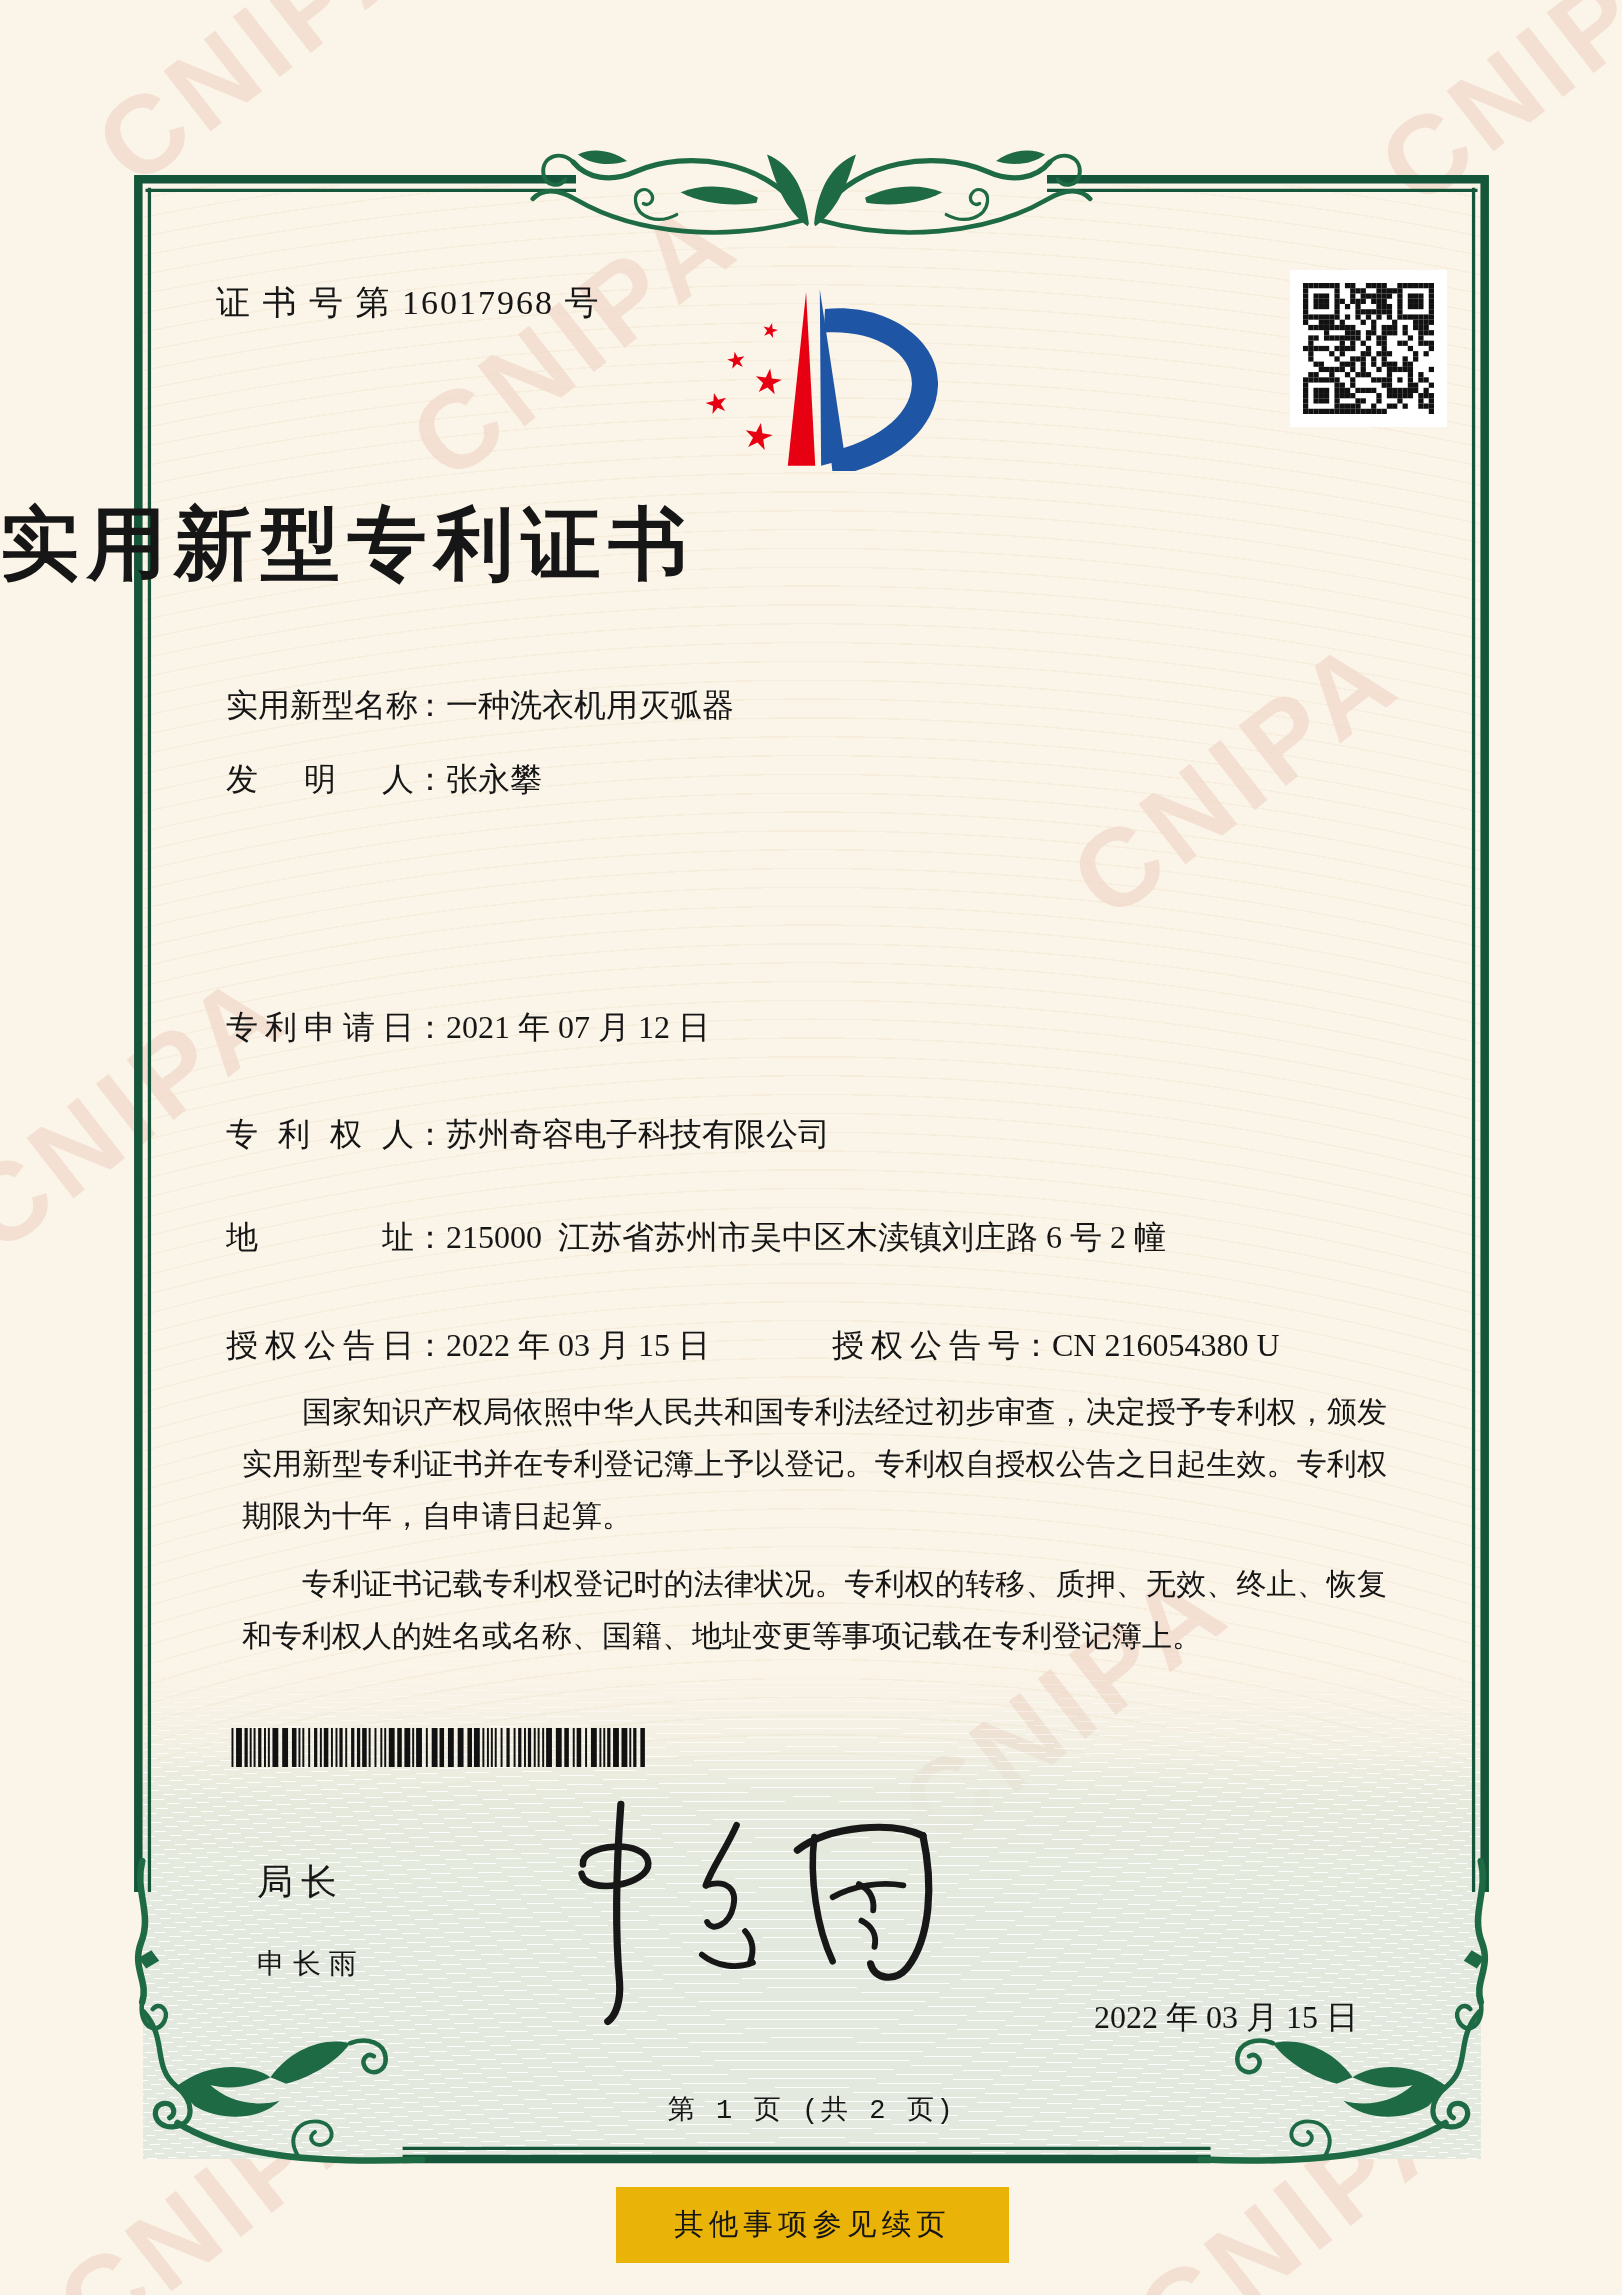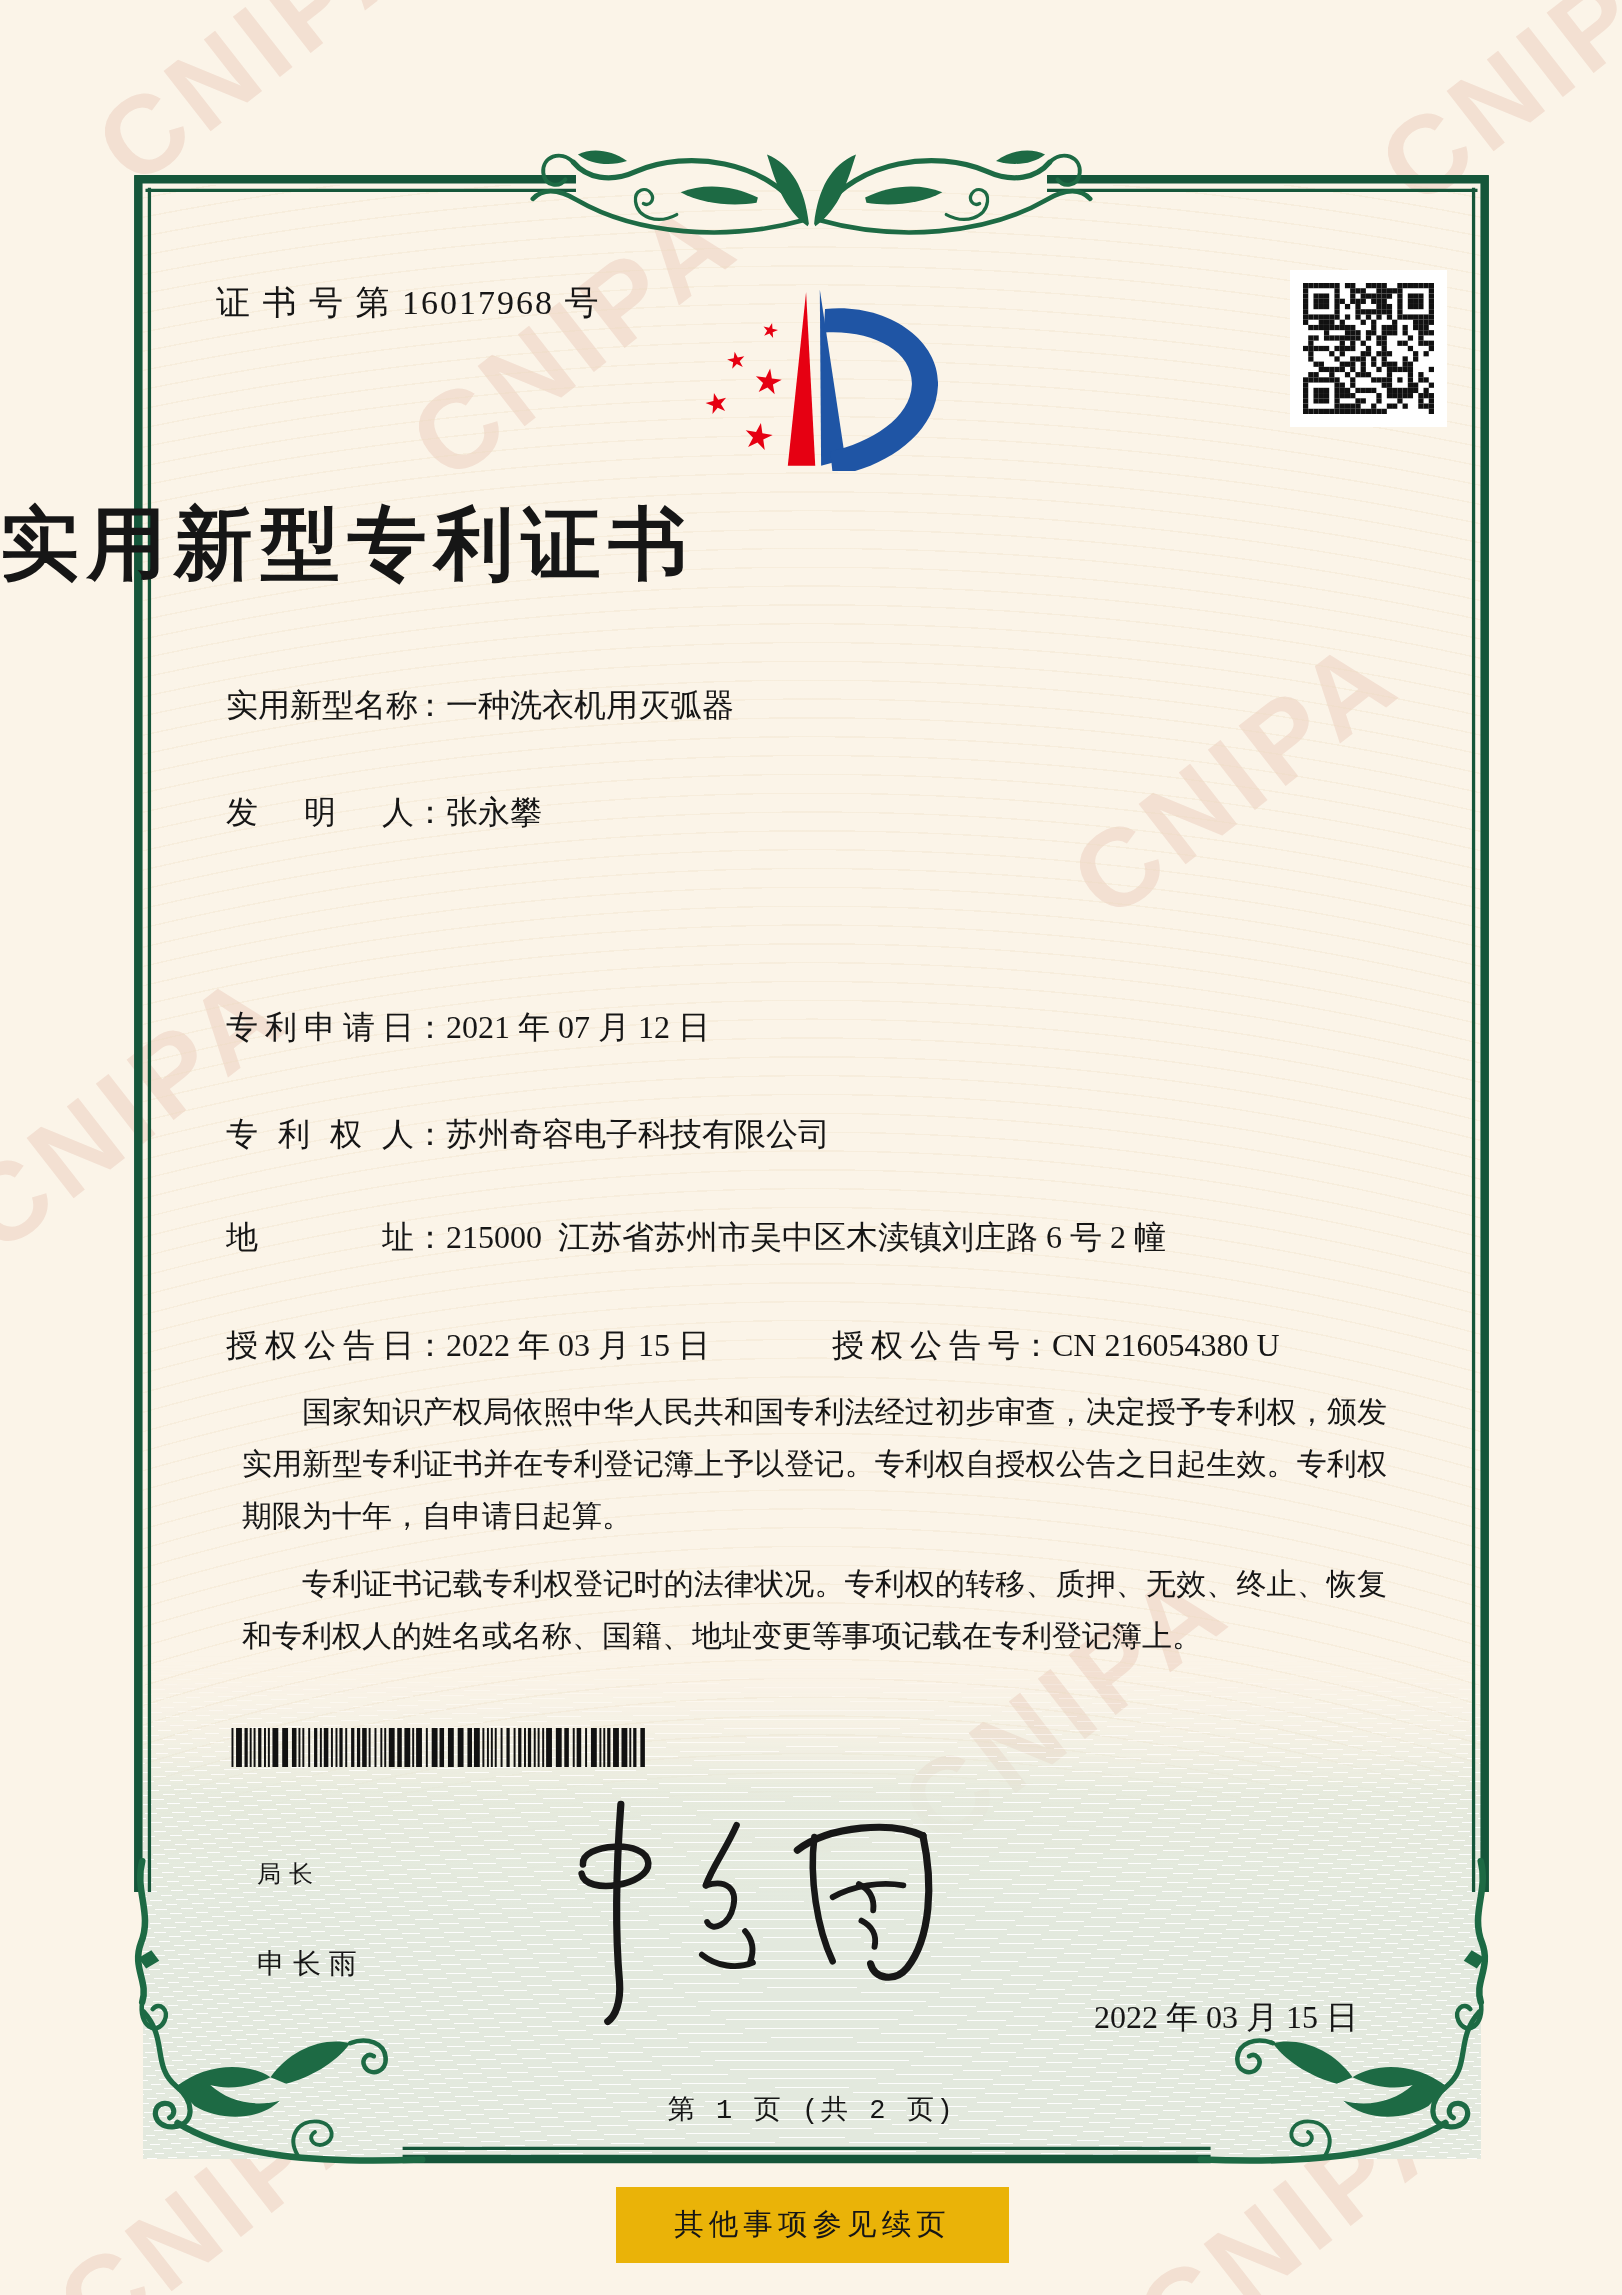--- a/index.html
+++ b/index.html
@@ -28,29 +28,29 @@
   .frame{position:absolute;left:0;top:0;}
 
   
   .cert-no{position:absolute;left:216px;top:280px;font-size:34px;letter-spacing:2px;}
   .logo{position:absolute;left:681px;top:249px;}
   .qr{position:absolute;left:1290px;top:270px;width:157px;height:157px;background:#ffffff;
       display:flex;align-items:center;justify-content:center;}
   .title{position:absolute;left:0;top:492px;width:100%;text-align:left;font-size:79px;
       font-weight:bold;letter-spacing:7.9px;}
   .field{position:absolute;left:226px;font-size:32px;white-space:nowrap;}
-  .f1{top:684px}.f2{top:791px}.f3{top:898px}.f4{top:1006px}.f5{top:1113px}.f6{top:1216px}.f7{top:1324px}
+  .f1{top:684px}.f2{top:758px}.f3{top:898px}.f4{top:1006px}.f5{top:1113px}.f6{top:1216px}.f7{top:1324px}
   .field.g2{left:832px;}
   .lbl{display:inline-block;width:188px;text-align:justify;text-align-last:justify;}
   .val{white-space:pre-wrap;}
   .paras{position:absolute;left:226px;top:1370px;width:1177px;font-size:30px;line-height:52px;
       text-align:justify;}
   .paras p{margin:16px;text-indent:2em;}
   .barcode{position:absolute;left:230px;top:1728px;}
-  .gov-title{position:absolute;left:257px;top:1858px;font-size:24px;letter-spacing:7.9px;}
+  .gov-title{position:absolute;left:257px;top:1858px;font-size:36px;letter-spacing:7.9px;}
   .gov-name{position:absolute;left:257px;top:1945px;font-size:28px;letter-spacing:7.9px;}
   .signature{position:absolute;left:537px;top:1786px;}
   .issue-date{position:absolute;left:1094px;top:1996px;font-size:32px;white-space:pre-wrap;}
   .page-num{position:absolute;left:0;top:2091px;width:100%;text-align:center;font-size:27px;letter-spacing:2.6px;font-family:Liberation Mono, monospace;}
   .cont-note{position:absolute;left:616px;top:2187px;width:393px;height:76px;background:#eab308;
       display:flex;align-items:center;justify-content:center;font-size:29.4px;letter-spacing:5.2px;}
 </style>
 </head>
 <body>
 

